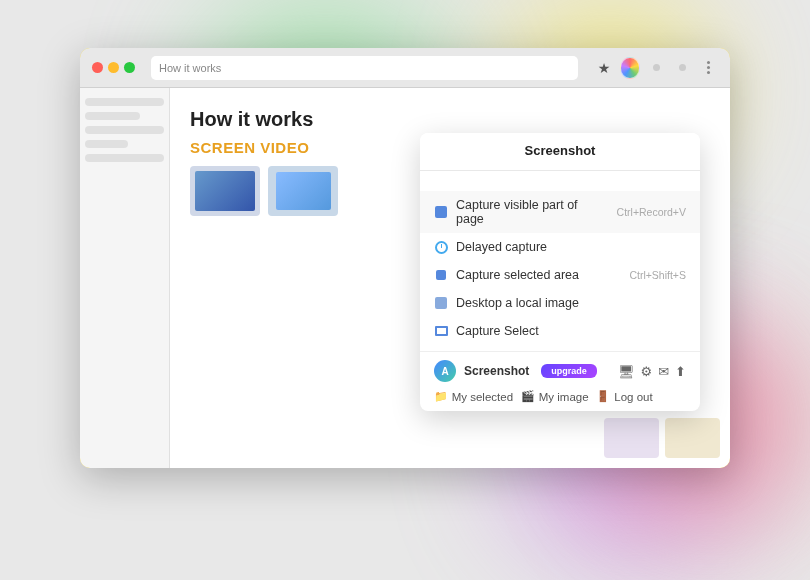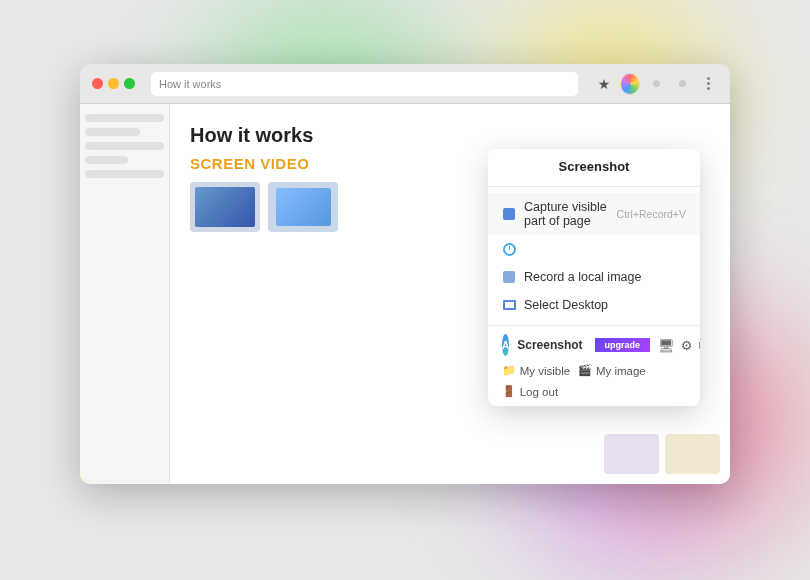--- a/index.html
+++ b/index.html
@@ -37,21 +37,21 @@
     }
     .bg-blob-pink {
       width: 200px; height: 200px;
       background: #f08080;
       bottom: 60px; right: 0;
     }
 
     
     .browser-window {
       position: absolute;
-      top: 64px;
+      top: 48px;
       left: 80px;
       width: 650px;
       height: 420px;
       background: #fde047;
       border-radius: 10px;
       box-shadow: 0 10px 40px rgba(0,0,0,0.25);
       overflow: hidden;
     }
 
     
@@ -221,21 +221,21 @@
       width: 55px; height: 40px;
       border-radius: 4px;
       background: #dde;
     }
 
     
     .popup-dropdown {
       position: absolute;
       top: 45px;
       right: 30px;
-      width: 212px;
+      width: 280px;
       background: white;
       border-radius: 8px;
       box-shadow: 0 8px 30px rgba(0,0,0,0.18);
       overflow: hidden;
       z-index: 100;
     }
 
     
     .popup-tabs {
       display: flex;
@@ -266,20 +266,21 @@
       display: flex;
       align-items: center;
       padding: 7px 14px;
       gap: 8px;
       cursor: pointer;
       font-size: 12.5px;
       color: #333;
     }
     .menu-item.active-item {
       background: #f8f8f8;
+      margin-top: 14px;
     }
     .menu-icon {
       width: 14px; height: 14px;
       flex-shrink: 0;
       display: flex; align-items: center; justify-content: center;
     }
     .menu-icon-square {
       width: 12px; height: 12px;
       background: #5588dd;
       border-radius: 2px;
@@ -341,21 +342,21 @@
       font-size: 12px;
       font-weight: 600;
       color: #333;
     }
     .upgrade-badge {
       background: linear-gradient(135deg, #6644ff, #aa44ff);
       color: white;
       font-size: 9px;
       font-weight: 700;
       padding: 2px 10px;
-      border-radius: 0;
+      border-radius: 6px;
       margin-left: 4px;
     }
     .footer-actions {
       display: flex;
       gap: 8px;
       align-items: center;
       flex-wrap: wrap;
     }
     .footer-link {
       font-size: 11.5px;
@@ -468,55 +469,63 @@
             <div class="menu-icon-square"></div>
           </div>
           <span class="menu-label">Capture visible part of page</span>
           <span class="menu-shortcut">Ctrl+Record+V</span>
         </div>
 
         <div class="menu-item">
           <div class="menu-icon">
             <div class="menu-icon-clock"></div>
           </div>
-        </div>
-
+          <span class="menu-label">Delayed capture</span>
+        </div>
+
+        <div class="menu-item">
+          <div class="menu-icon">
+            <div class="menu-icon-square-sm"></div>
+          </div>
+          <span class="menu-label">Capture selected area</span>
+          <span class="menu-shortcut">Ctrl+Shift+S</span>
+        </div>
 
 
         <div class="menu-item">
           <div class="menu-icon">
             <div class="menu-icon-square" style="background:#88aadd;"></div>
           </div>
-          <span class="menu-label">Record a local image</span>
+          <span class="menu-label">Desktop a local image</span>
         </div>
 
         <div class="menu-item">
           <div class="menu-icon">
             <div class="menu-icon-desktop"></div>
           </div>
-          <span class="menu-label">Select Desktop</span>
+          <span class="menu-label">Capture Select</span>
         </div>
       </div>
 
       <div class="popup-footer">
         <div class="footer-user">
           <div class="user-avatar">A</div>
           <span class="user-name">Screenshot</span>
           <span class="upgrade-badge">upgrade</span>
           <div class="footer-icons-row">
             <span class="fi">🖥</span>
             <span class="fi">⚙</span>
             <span class="fi">✉</span>
             <span class="fi">⬆</span>
           </div>
         </div>
         <div class="footer-actions">
           <span class="footer-link">
             <span class="footer-icon-small">📁</span>
-            <span>My visible</span>
+            <span>My selected</span>
           </span>
           <span class="footer-link">
             <span class="footer-icon-small">🎬</span>
             <span>My image</span>
           </span>
           <span class="footer-link">
             <span class="footer-icon-small">🚪</span>
             <span>Log out</span>
           </span>
         </div>

